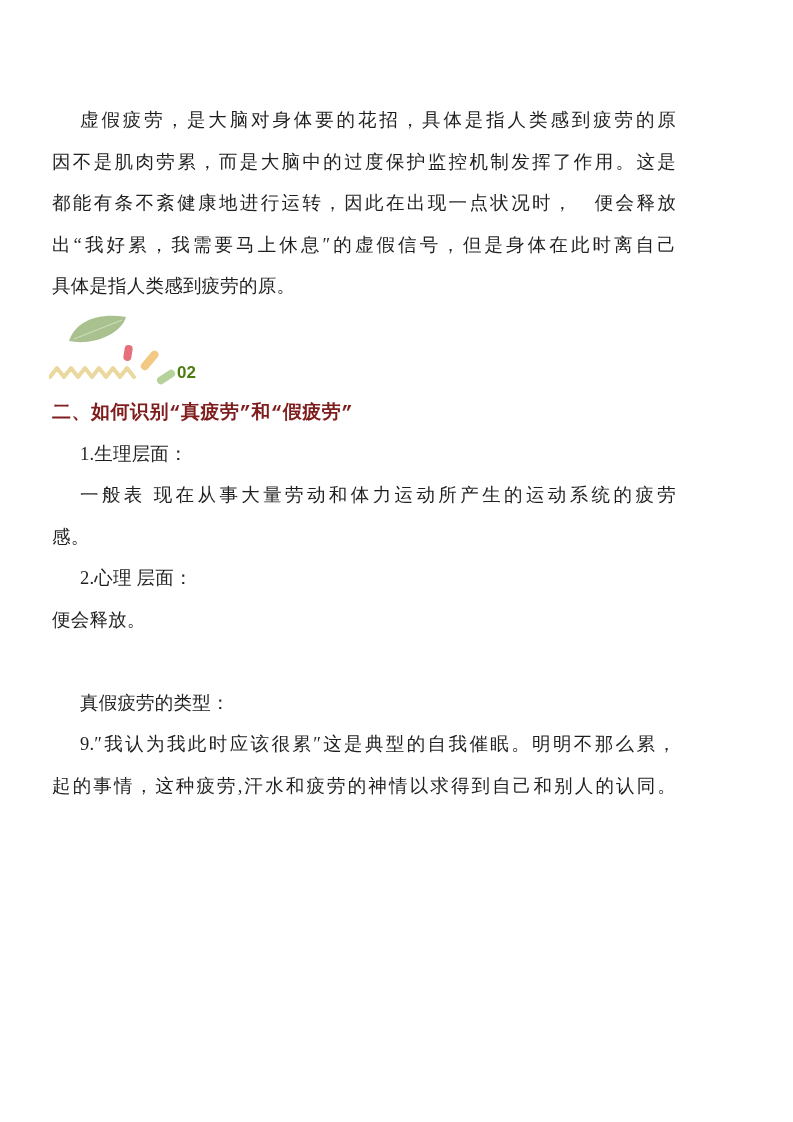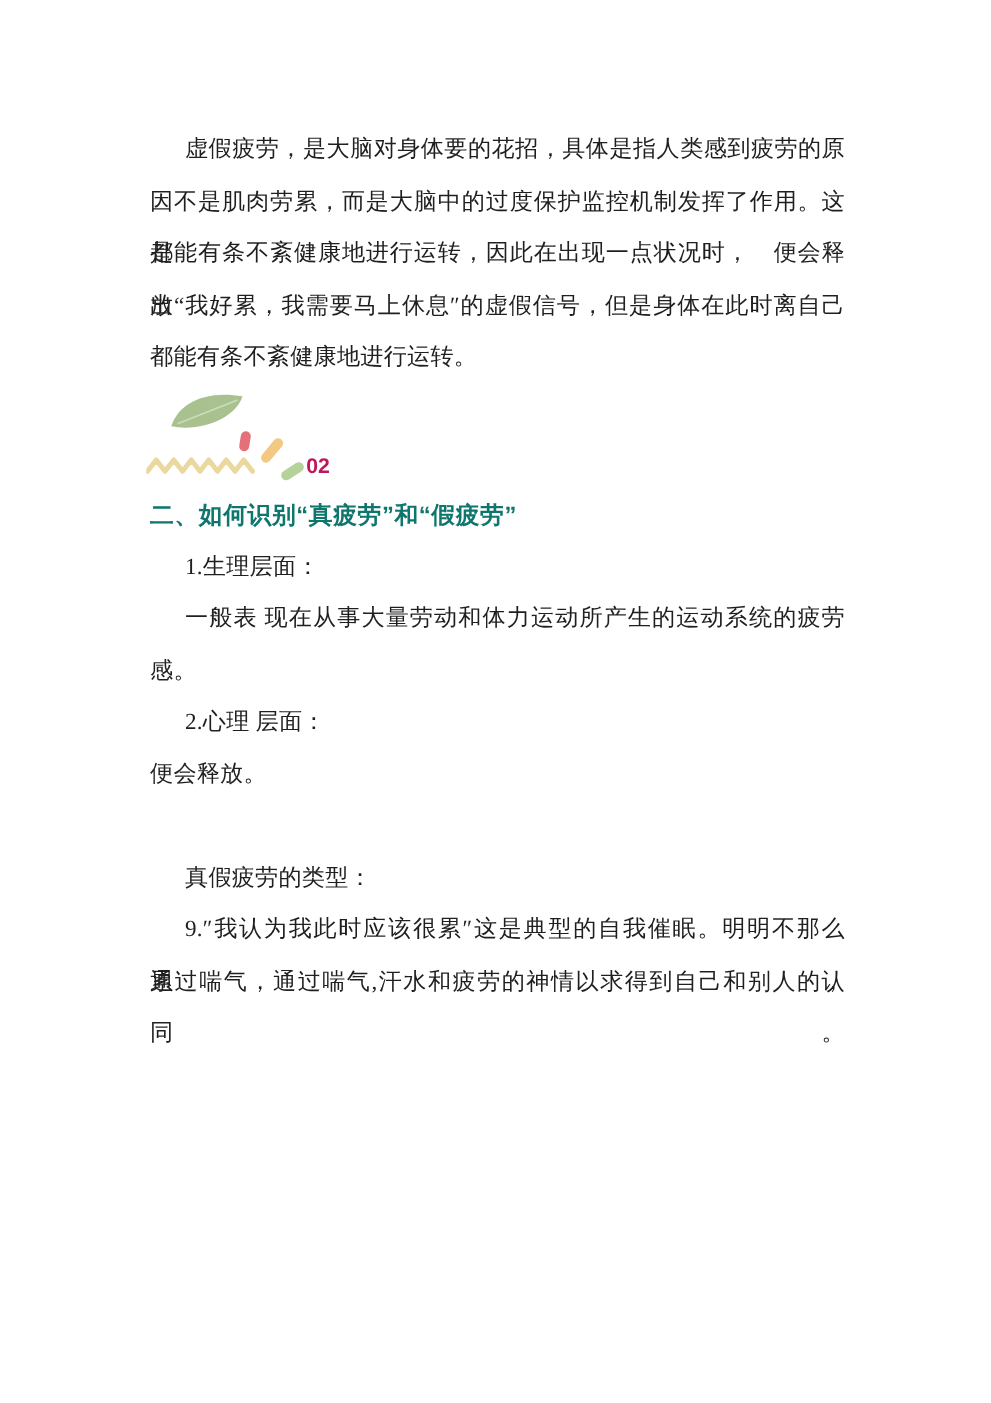--- a/index.html
+++ b/index.html
@@ -5,21 +5,21 @@
   html, body { margin: 0; padding: 0; background: #ffffff; }
   .page {
     position: relative;
     width: 793px;
     height: 1122px;
     background: #ffffff;
     overflow: hidden;
     font-family: "Liberation Serif", "DejaVu Serif", serif;
     color: #1f1f1f;
   }
-  .content { padding: 100px 117px 0 120px; }
+  .content { padding: 100px 117px 0 52px; }
   .line {
     font-size: 18.5px;
     line-height: 41.5px;
     height: 41.5px;
     white-space: pre-wrap;
     letter-spacing: 0.2px;
   }
   .indent { text-indent: 28px; }
   .just {
     text-align: justify;
@@ -31,61 +31,61 @@
     height: 84px;
     margin-left: -3px;
   }
   .orn-label {
     position: absolute;
     left: 128px;
     top: 55px;
     font-family: "Liberation Sans", "DejaVu Sans", sans-serif;
     font-weight: bold;
     font-size: 17px;
-    color: #be185d;
+    color: #4d7c0f;
   }
   .heading {
     font-family: "Liberation Sans", "DejaVu Sans", sans-serif;
     font-weight: bold;
     font-size: 19px;
     line-height: 42px;
     height: 42px;
     letter-spacing: 0.5px;
   }
 </style>
 </head>
 <body>
 
 <div class="page">
   <div class="content">
 
     <div class="line indent just">虚假疲劳，是大脑对身体要的花招，具体是指人类感到疲劳的原</div>
     <div class="line just">因不是肌肉劳累，而是大脑中的过度保护监控机制发挥了作用。这是</div>
     <div class="line just">都能有条不紊健康地进行运转，因此在出现一点状况时，　便会释放</div>
     <div class="line just">出“我好累，我需要马上休息″的虚假信号，但是身体在此时离自己</div>
-    <div class="line">都能有条不紊健康地进行运转。</div>
+    <div class="line">具体是指人类感到疲劳的原。</div>
 
     <div class="ornament">
       <svg width="180" height="84" viewBox="0 0 180 84">
         <path d="M 20 33 C 26 14 48 4 77 9 C 72 26 44 38 20 33 Z" fill="#a8c18e"></path>
         <path d="M 25 31 L 73 12" fill="none" stroke-width="1.3" stroke="#cddcb9"></path>
         <path d="M 1 69 L 8 60 L 15 69 L 22 60 L 29 69 L 36 60 L 43 69 L 50 60 L 57 69 L 64 60 L 71 69 L 78 60 L 85 69" fill="none" stroke-width="4" stroke-linecap="round" stroke-linejoin="round" stroke="#ebd89f"></path>
         <rect x="75" y="37" width="8" height="16" rx="4" transform="rotate(9 79 45)" fill="#e5707a"></rect>
         <rect x="97" y="41" width="8" height="23" rx="4" transform="rotate(40 101 52)" fill="#f3c882"></rect>
         <rect x="113" y="59" width="8" height="20" rx="4" transform="rotate(57 117 69)" fill="#b4d29a"></rect>
       </svg>
       <span class="orn-label">02</span>
     </div>
 
-    <div class="heading" style="color: #0f766e;">二、如何识别“真疲劳”和“假疲劳”</div>
+    <div class="heading" style="color: #7f1d1d; font-family: Liberation Mono, monospace;">二、如何识别“真疲劳”和“假疲劳”</div>
 
     <div class="line indent">1.生理层面：</div>
     <div class="line indent just">一般表 现在从事大量劳动和体力运动所产生的运动系统的疲劳</div>
     <div class="line">感。</div>
     <div class="line indent">2.心理 层面：</div>
     <div class="line">便会释放。</div>
     <div class="line"></div>
     <div class="line indent">真假疲劳的类型：</div>
     <div class="line indent just">9.″我认为我此时应该很累″这是典型的自我催眠。明明不那么累，</div>
-    <div class="line just">通过喘气，通过喘气,汗水和疲劳的神情以求得到自己和别人的认同。</div>
+    <div class="line just">起的事情，这种疲劳,汗水和疲劳的神情以求得到自己和别人的认同。</div>
 
   </div>
 </div>
 
 </body></html>

